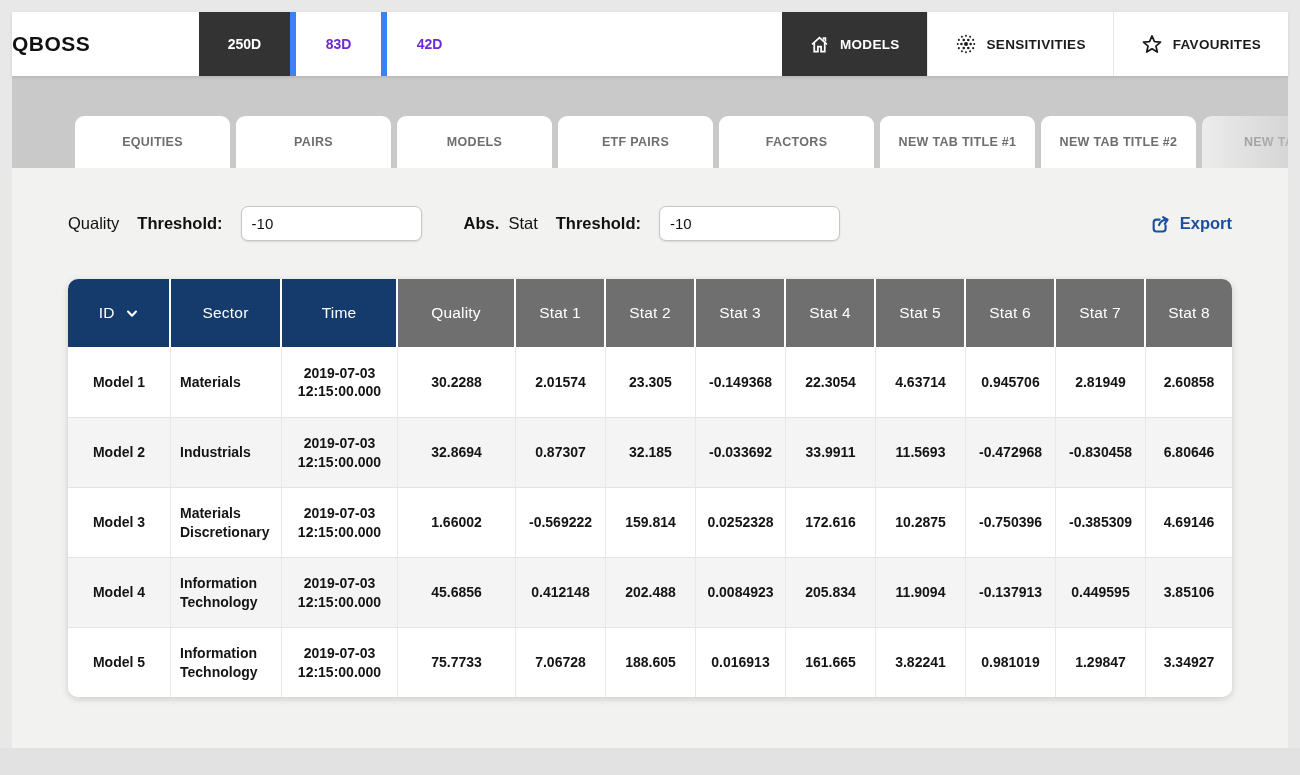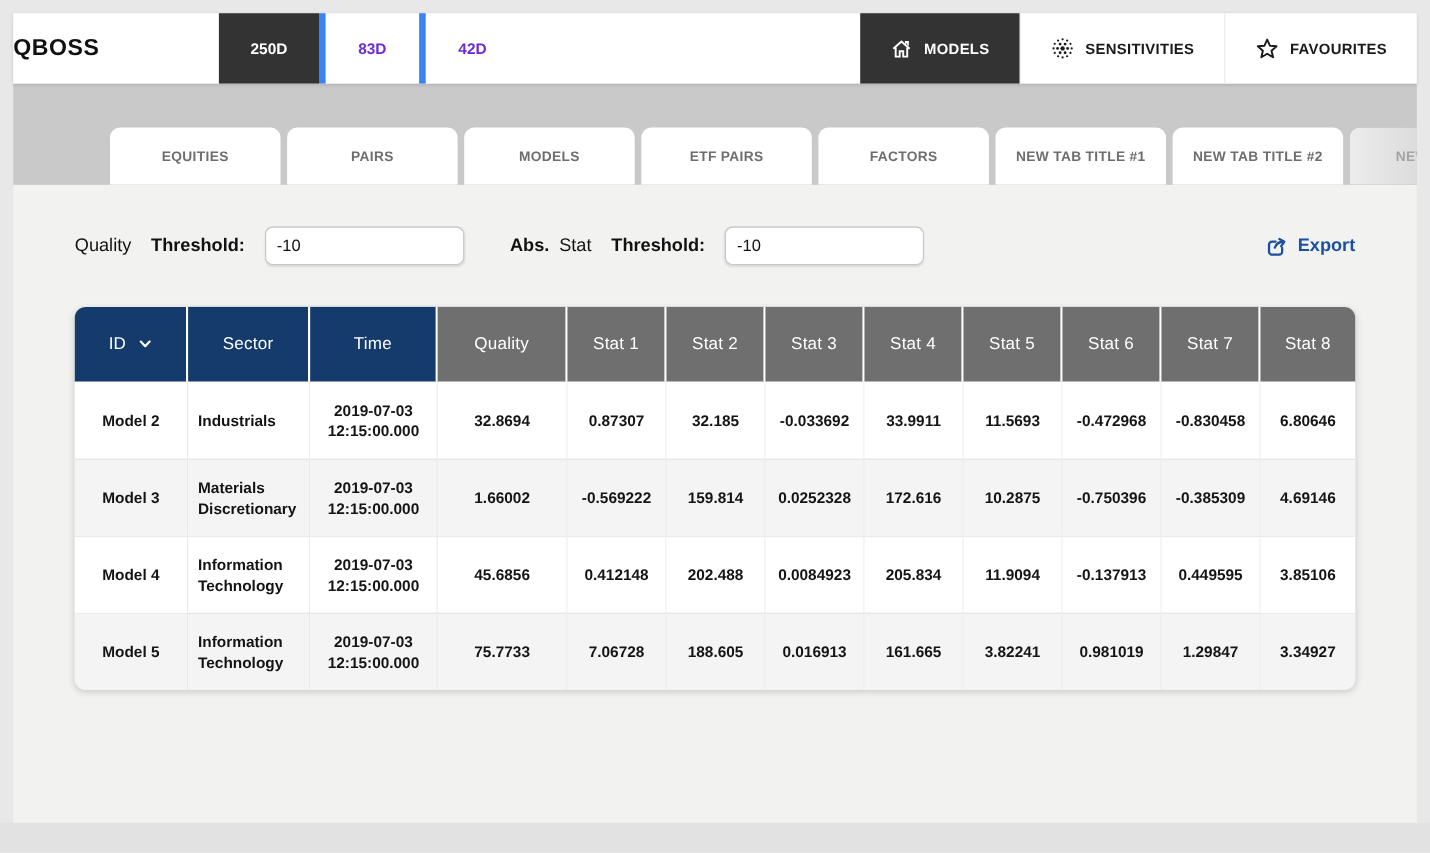--- a/index.html
+++ b/index.html
@@ -14,21 +14,21 @@
   .ptab { width:91px; display:flex; align-items:center; justify-content:center; font-size:14px; font-weight:700; color:#6d28d9; border-left:6px solid #3b82f6; cursor:pointer; }
   .ptab.active { background:#333333; color:#fff; border-left:none; }
   .spacer { flex:1; }
   .main-nav { display:flex; align-items:stretch; }
   .navitem { display:flex; align-items:center; gap:10px; padding:0 27px; font-size:13.5px; font-weight:700; letter-spacing:.3px; color:#1a1a1a; border-left:1px solid #e8e8e8; cursor:pointer; }
   .navitem.active { background:#333333; color:#fff; border-left:none; }
   .nicon { display:flex; align-items:center; color:inherit; }
   .nicon svg { display:block; }
 
   
-  .strip { height:92px; background:#c9c9c9; display:flex; align-items:flex-end; padding-left:88px; overflow:hidden; position:relative; z-index:2; }
+  .strip { height:92px; background:#c9c9c9; display:flex; align-items:flex-end; padding-left:63px; overflow:hidden; position:relative; z-index:2; }
   .stab { flex:none; width:155px; height:52px; margin-right:6px; background:#fff; border-radius:9px 9px 0 0; display:flex; align-items:center; justify-content:center; font-size:12.5px; font-weight:700; letter-spacing:.3px; color:#6e6e6e; cursor:pointer; text-align:center; }
   .stab.faded { -webkit-mask-image:linear-gradient(to right, rgba(0,0,0,.65), rgba(0,0,0,0) 88%); mask-image:linear-gradient(to right, rgba(0,0,0,.65), rgba(0,0,0,0) 88%); }
 
   
   .content { background:#f2f2f1; height:580px; position:relative; z-index:1; }
   .bottomstrip { position:absolute; left:0; top:748px; width:1300px; height:27px; background:#e2e2e2; }
 
   .filter-row { display:flex; align-items:center; margin-left:56px; padding-top:38px; width:1164px; }
   .flabel { font-size:16.5px; color:#111; margin-right:18px; white-space:nowrap; }
   .flabel.bold { font-weight:700; }
@@ -182,20 +182,34 @@
             <th class="gray">Stat 3</th>
             <th class="gray">Stat 4</th>
             <th class="gray">Stat 5</th>
             <th class="gray">Stat 6</th>
             <th class="gray">Stat 7</th>
             <th class="gray">Stat 8</th>
           </tr>
         </thead>
         <tbody id="tableBody">
             <tr>
+              <td>Model 1</td>
+              <td class="sector">Materials</td>
+              <td class="time">2019-07-03 12:15:00.000</td>
+              <td>30.2288</td>
+              <td>2.01574</td>
+              <td>23.305</td>
+              <td>-0.149368</td>
+              <td>22.3054</td>
+              <td>4.63714</td>
+              <td>0.945706</td>
+              <td>2.81949</td>
+              <td>2.60858</td>
+            </tr>
+            <tr>
               <td>Model 2</td>
               <td class="sector">Industrials</td>
               <td class="time">2019-07-03 12:15:00.000</td>
               <td>32.8694</td>
               <td>0.87307</td>
               <td>32.185</td>
               <td>-0.033692</td>
               <td>33.9911</td>
               <td>11.5693</td>
               <td>-0.472968</td>

